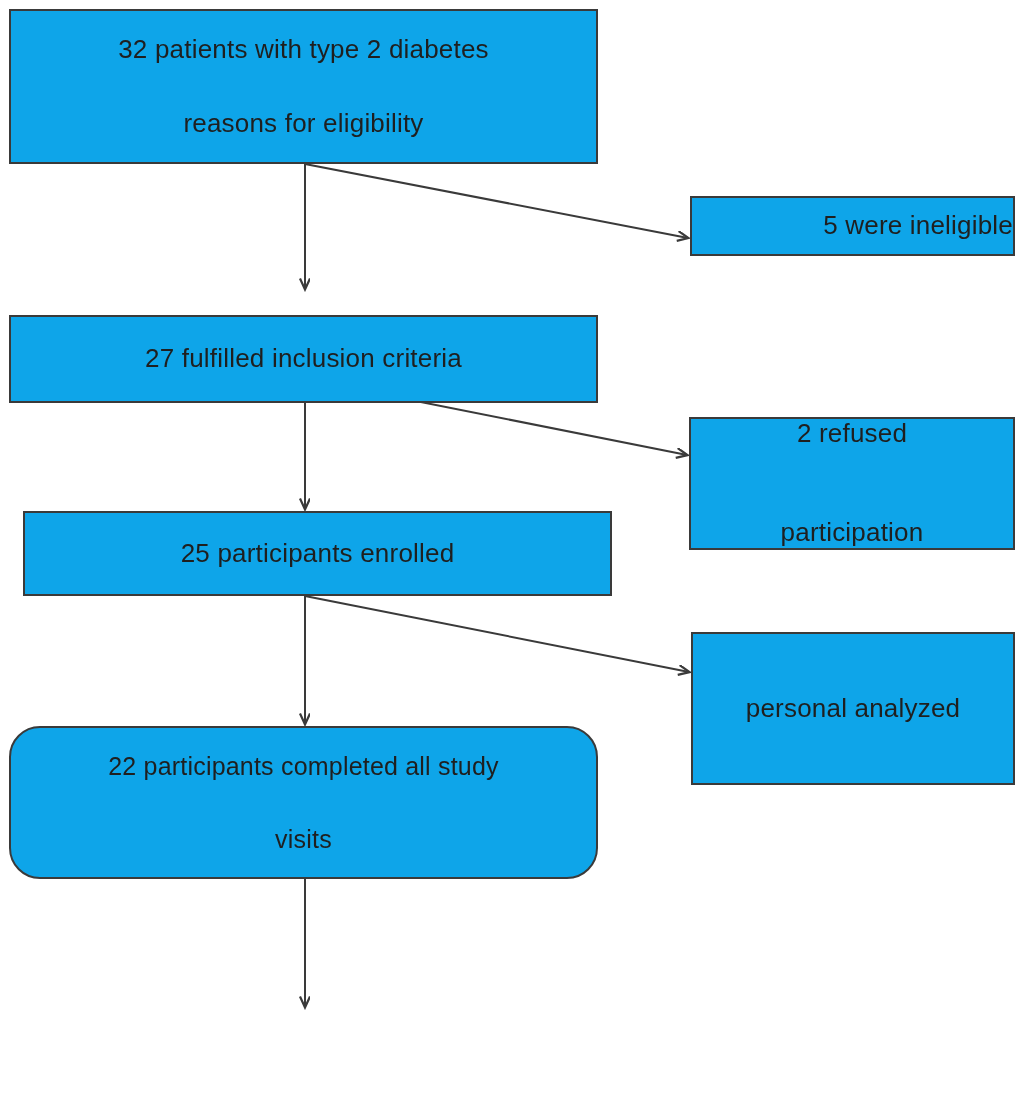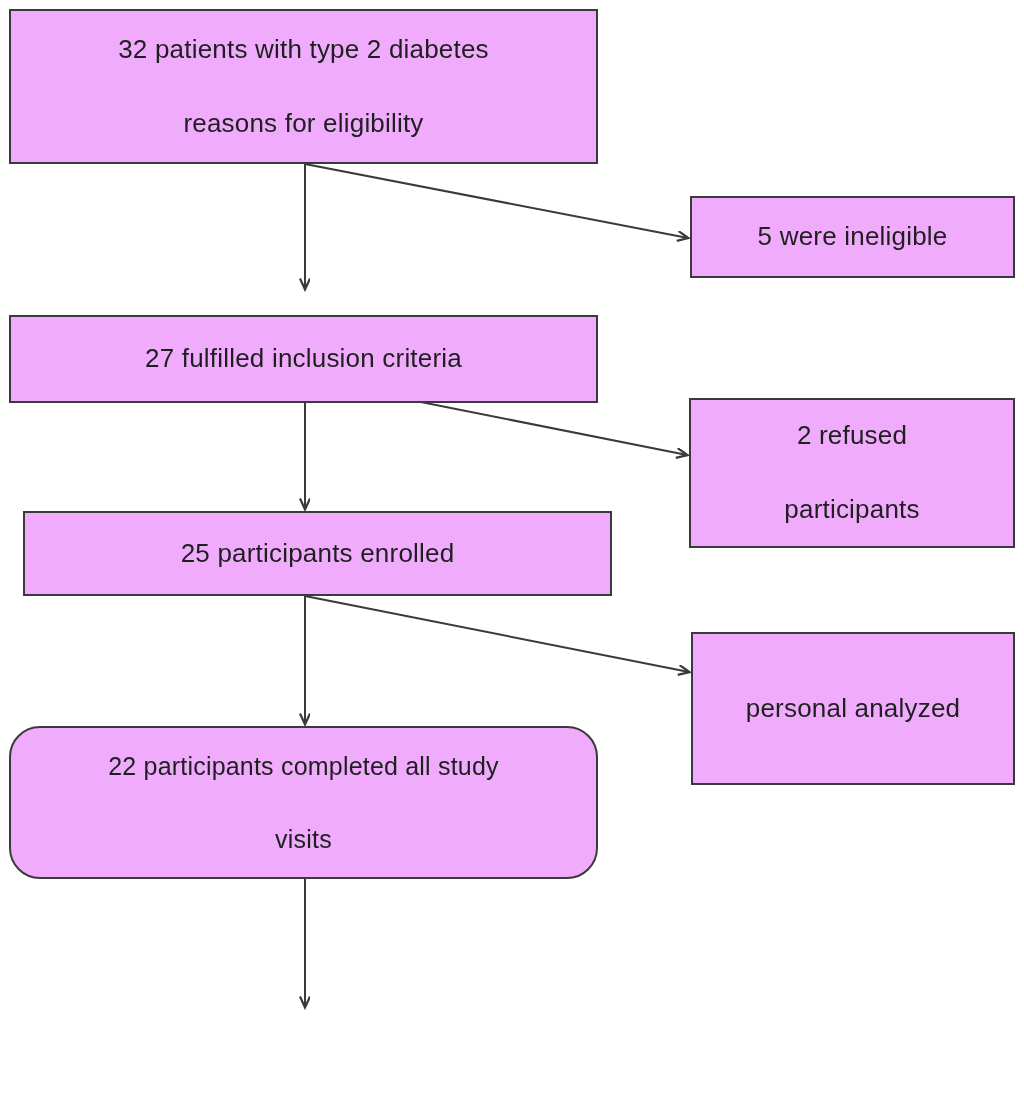--- a/index.html
+++ b/index.html
@@ -20,21 +20,21 @@
     left: 0;
     top: 0;
     width: 1024px;
     height: 1103px;
     pointer-events: none;
   }
   .node {
     position: absolute;
     box-sizing: border-box;
     border: 2px solid #3a3a3a;
-    background: #f0abfc;
+    background: #0ea5e9;
     display: flex;
     flex-direction: column;
     align-items: center;
     justify-content: center;
     text-align: center;
     color: #1f1f1f;
     font-size: 26px;
     line-height: 1.15;
     letter-spacing: 0.2px;
     z-index: 2;
@@ -45,22 +45,22 @@
   }
   .node.two-line .ln + .ln {
     margin-top: 44px;
   }
   .node.n-root { left: 9px;  top: 9px;    width: 589px; height: 155px; }
   .node.n-incl { left: 9px;  top: 291px;  width: 589px; height: 88px; margin-top: 24px;  }
   .node.n-enr  { left: 23px;  top: 511px;  width: 589px; height: 85px;  }
   .node.n-comp { left: 9px;  top: 726px;  width: 589px; height: 153px; }
   .node.n-anl  { left: 9px;  top: 1009px; width: 589px; height: 85px;  }
 
-  .node.n-inel { left: 690px; top: 196px; width: 325px; height: 82px;  }
-  .node.n-ref  { left: 689px; top: 398px; width: 326px; height: 150px; }
+  .node.n-inel { left: 690px; top: 196px; width: 325px; height: 60px; align-items: flex-end;  }
+  .node.n-ref  { left: 689px; top: 417px; width: 326px; height: 133px; justify-content: space-between; }
   .node.n-drop { left: 691px; top: 632px; width: 324px; height: 153px; }
 
   .node.n-comp { font-size: 25px; border-radius: 31px; }
 </style>
 </head>
 <body>
 
 <div id="canvas">
 
   <svg id="edges" viewBox="0 0 1024 1103" width="1024" height="1103">
@@ -117,20 +117,20 @@
     <span class="ln">visits</span>
   </div>
 
 
   <div class="node n-inel">
     <span class="ln">5 were ineligible</span>
   </div>
 
   <div class="node n-ref two-line">
     <span class="ln">2 refused</span>
-    <span class="ln">participants</span>
+    <span class="ln">participation</span>
   </div>
 
   <div class="node n-drop two-line">
     <span class="ln">personal analyzed</span>
   </div>
 
 </div>
 
 </body></html>

